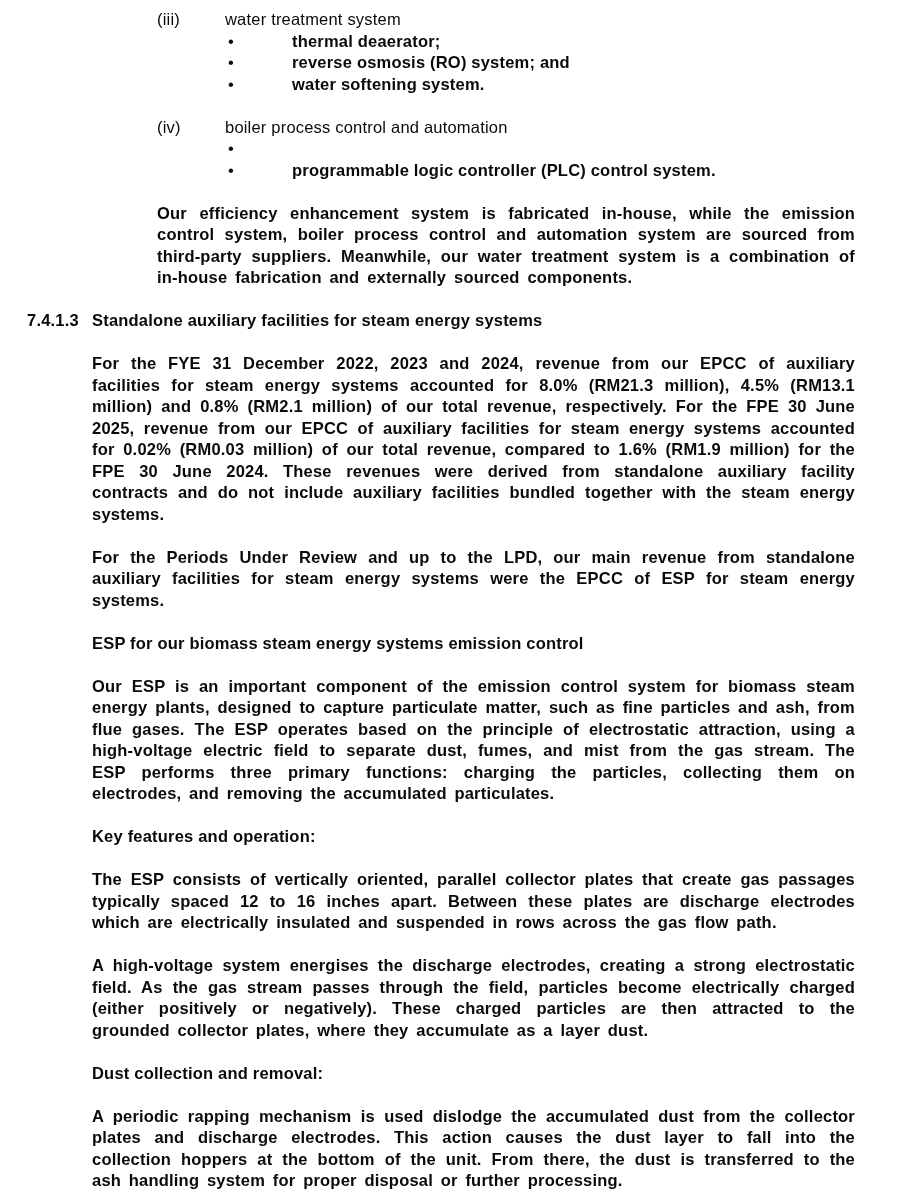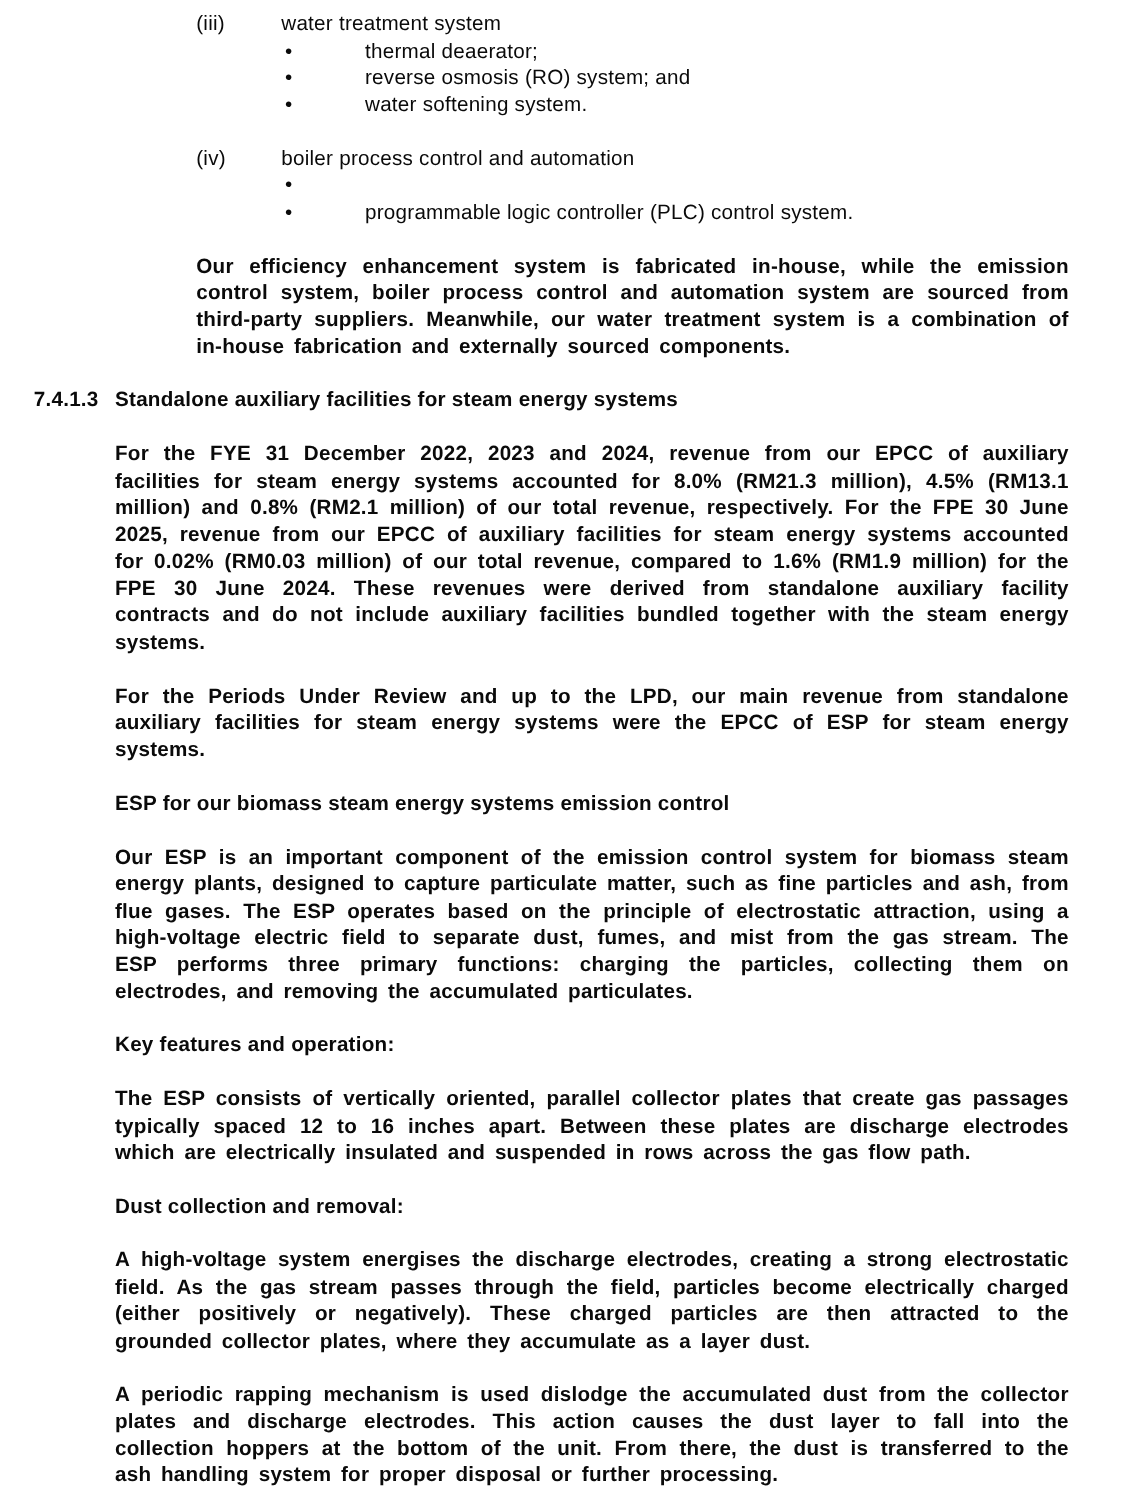--- a/index.html
+++ b/index.html
@@ -36,21 +36,21 @@
     display: flex;
     margin-left: 130px;
   }
   .li-label { flex: 0 0 68px; }
   .li-title { flex: 1 1 auto; }
   .bullet-row {
     display: flex;
     margin-left: 201px;
   }
   .bullet-glyph { flex: 0 0 64px; }
-  .bullet-text { flex: 1 1 auto; }
+  .bullet-text { flex: 1 1 auto; font-weight: bold; }
   
   .list-para { margin-left: 130px; }
   
   .heading-row {
     display: flex;
     font-weight: bold;
   }
   .heading-num { flex: 0 0 65px; }
   .heading-title { flex: 1 1 auto; }
   
@@ -107,19 +107,19 @@
   <p class="block body-indent justify">For the Periods Under Review and up to the LPD, our main revenue from standalone auxiliary facilities for steam energy systems were the EPCC of ESP for steam energy systems.</p>
 
   <p class="block body-indent subhead">ESP for our biomass steam energy systems emission control</p>
 
   <p class="block body-indent justify">Our ESP is an important component of the emission control system for biomass steam energy plants, designed to capture particulate matter, such as fine particles and ash, from flue gases. The ESP operates based on the principle of electrostatic attraction, using a high-voltage electric field to separate dust, fumes, and mist from the gas stream. The ESP performs three primary functions: charging the particles, collecting them on electrodes, and removing the accumulated particulates.</p>
 
   <p class="block body-indent subhead">Key features and operation:</p>
 
   <p class="block body-indent justify">The ESP consists of vertically oriented, parallel collector plates that create gas passages typically spaced 12 to 16 inches apart. Between these plates are discharge electrodes which are electrically insulated and suspended in rows across the gas flow path.</p>
 
+  <p class="block body-indent justify">A high-voltage system energises the discharge electrodes, creating a strong electrostatic field. As the gas stream passes through the field, particles become electrically charged (either positively or negatively). These charged particles are then attracted to the grounded collector plates, where they accumulate as a layer dust.</p>
+
   <p class="block body-indent subhead">Dust collection and removal:</p>
-
-  <p class="block body-indent justify">A high-voltage system energises the discharge electrodes, creating a strong electrostatic field. As the gas stream passes through the field, particles become electrically charged (either positively or negatively). These charged particles are then attracted to the grounded collector plates, where they accumulate as a layer dust.</p>
 
   <p class="block body-indent justify">A periodic rapping mechanism is used dislodge the accumulated dust from the collector plates and discharge electrodes. This action causes the dust layer to fall into the collection hoppers at the bottom of the unit. From there, the dust is transferred to the ash handling system for proper disposal or further processing.</p>
 
 </div>
 
 </body></html>

